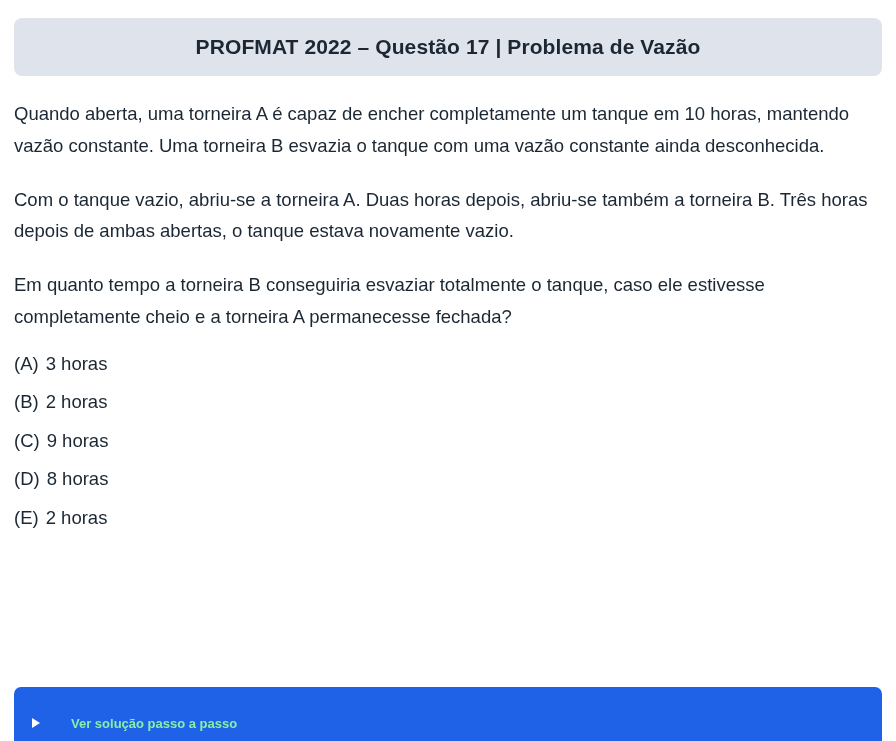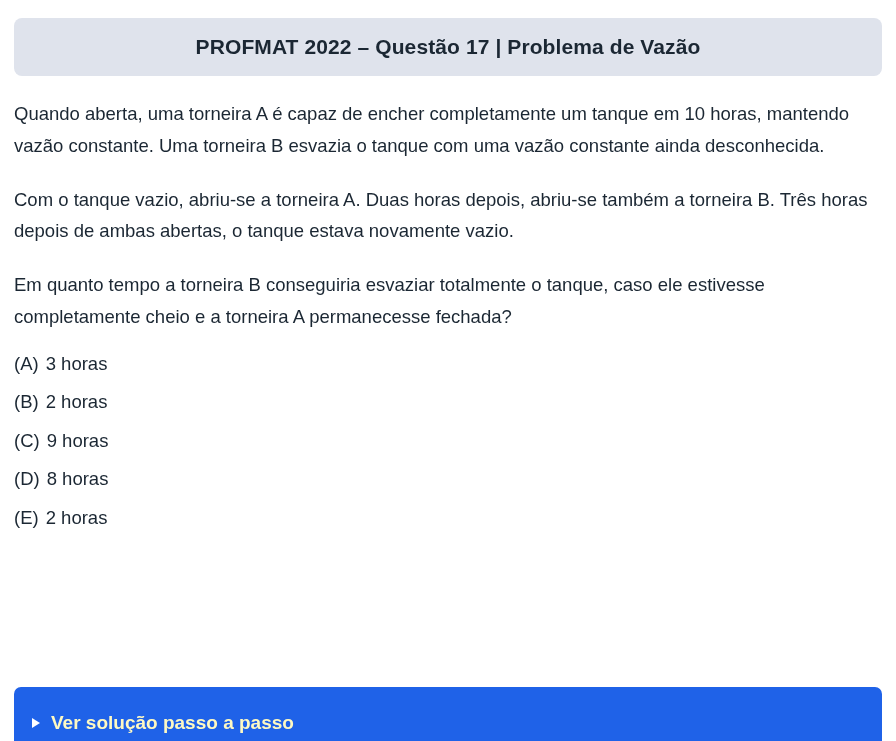--- a/index.html
+++ b/index.html
@@ -76,23 +76,24 @@
   .solution-bar .tri {
     width: 0;
     height: 0;
     border-left: 8px solid #ffffff;
     border-top: 5.5px solid transparent;
     border-bottom: 5.5px solid transparent;
     margin-right: 11px;
     display: inline-block;
   }
   .solution-bar .sol-label {
-    color: #fef9c3;
-    font-size: 19px;
+    color: #86efac;
+    font-size: 13px;
     font-weight: bold;
+    margin-left: 20px;
   }
 </style>
 </head>
 <body>
 
 <div class="page">
 
   <div class="title-banner">
     <span class="title-text">PROFMAT 2022 – Questão 17 | Problema de Vazão</span>
   </div>

